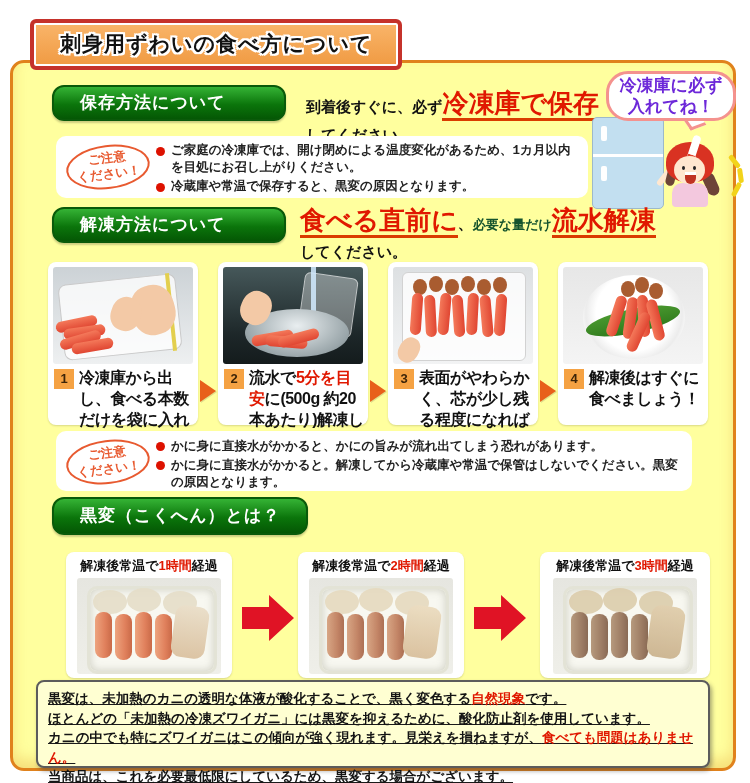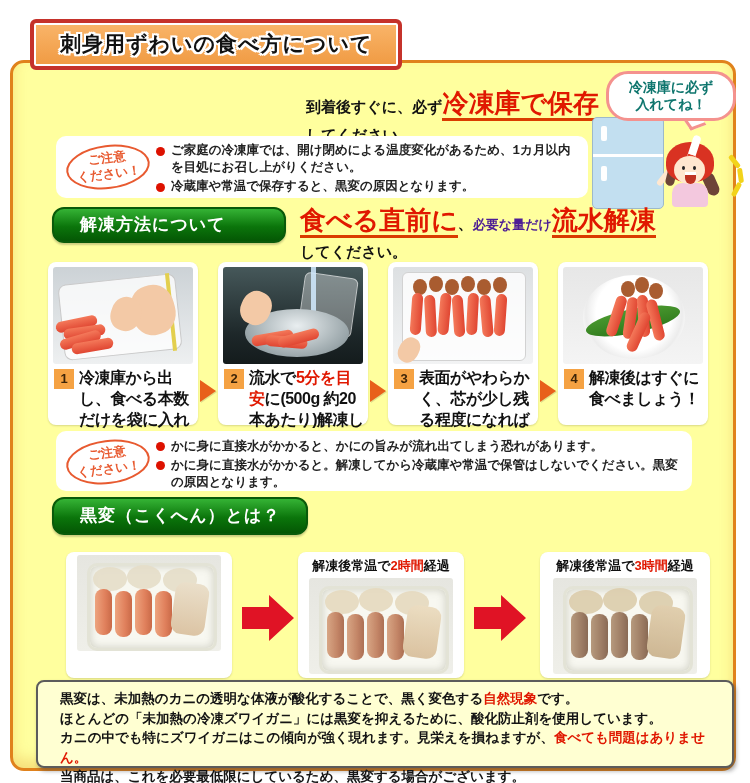--- a/index.html
+++ b/index.html
@@ -21,21 +21,21 @@
   
   .g-banner{height:32px;line-height:32px;padding-left:26px;border-radius:12px;
          background:linear-gradient(#35b335,#0b750b 55%,#045704);
          border:2px solid #0a5a0a;color:#fff;font-size:17px;letter-spacing:1px;
          box-shadow:0 2px 2px rgba(0,0,0,.2);}
 
   
   .lead-pre{font-size:15px;color:#111;}
   .lead-em{font-size:26px;color:#e01800;border-bottom:3px solid #da3c00;padding-bottom:0px;}
   .lead-sep{font-size:15px;color:#111;}
-  .lead-mid{font-size:13px;color:#4c1d95;}
+  .lead-mid{font-size:13px;color:#14532d;}
   .lead-post{font-size:15px;color:#111;margin-top:5px;}
 
   
   .note-box{background:#fff;border-radius:10px;}
   .stamp{position:absolute;left:10px;top:9px;width:80px;height:40px;border:2px solid #e85a30;
          border-radius:50%;transform:rotate(-7deg);display:flex;flex-direction:column;
          align-items:center;justify-content:center;color:#e85a30;font-size:12.5px;line-height:1.25;}
   .notes{position:absolute;left:100px;top:7px;}
   .note-row{display:flex;align-items:flex-start;margin-bottom:2px;}
   .dot{width:9px;height:9px;border-radius:50%;background:#dd1100;margin:4px 6px 0 0;flex:none;}
@@ -93,28 +93,28 @@
          background:linear-gradient(#eadfca,#dcc4a4);}
   .k2 .meat{filter:saturate(.85) brightness(.93) sepia(.25);}
   .k2 .bigpiece,.k2 .shell{filter:brightness(.95) sepia(.2);}
   .k3 .meat{filter:saturate(.62) brightness(.8) sepia(.5);}
   .k3 .bigpiece,.k3 .shell{filter:brightness(.85) sepia(.45);}
   .block-arrow{top:593px;width:52px;height:50px;background:#e01325;
          clip-path:polygon(0 28%,52% 28%,52% 4%,100% 50%,52% 96%,52% 72%,0 72%);}
 
   
   .summary{left:36px;top:680px;width:650px;height:70px;background:#ffffd2;border:2px solid #5c5c5c;
-         border-radius:8px;box-shadow:2px 3px 4px rgba(60,60,60,.45);padding:7px 22px;}
+         border-radius:8px;box-shadow:2px 3px 4px rgba(60,60,60,.45);padding:7px 10px;text-decoration:underline;}
   .sum-line{font-size:13.5px;line-height:1.45;color:#141414;}
   .sum-em{color:#e01800;}
 
   
   .bubble{left:606px;top:71px;width:124px;height:44px;background:#fff;border:3px solid #f4928e;
          border-radius:22px;display:flex;flex-direction:column;align-items:center;justify-content:center;
-         color:#0f766e;font-size:14px;line-height:1.25;z-index:3;}
+         color:#6d28d9;font-size:17px;line-height:1.25;z-index:3;}
   .bubble-tail{left:686px;top:113px;width:13px;height:13px;background:#fff;border-right:3px solid #f4928e;
          border-bottom:3px solid #f4928e;transform:rotate(55deg) skew(-15deg);z-index:2;}
   .fridge{left:592px;top:117px;width:70px;height:90px;background:#c2dff0;border:1px solid #9db9ca;
          border-radius:5px;}
   .fridge .split{position:absolute;left:0;top:36px;width:100%;height:3px;background:#fff;}
   .fridge .h1,.fridge .h2{position:absolute;left:8px;width:6px;height:15px;background:#fff;border-radius:2px;}
   .fridge .h1{top:8px}.fridge .h2{top:48px}
   .girl{left:648px;top:142px;width:100px;height:65px;}
   .girl div{position:absolute;}
   .hood{left:18px;top:0;width:48px;height:40px;background:#d93222;border-radius:50% 50% 42% 42%;}
@@ -138,20 +138,23 @@
 <body>
 
 <div class="page">
 
   <div class="abs panel"></div>
 
   <div class="abs title-banner">
     <span>刺身用ずわいの食べ方について</span>
   </div>
 
+  <div class="abs g-banner" style="left:52px;top:85px;width:204px;">
+    <span>保存方法について</span>
+  </div>
 
   <div class="abs" style="left:306px;top:86px;width:300px;">
     <span class="lead-pre">到着後すぐに、必ず</span><span class="lead-em">冷凍庫で保存</span>
     <div class="lead-post">してください。</div>
   </div>
 
   <div class="abs bubble">
     <span>冷凍庫に必ず</span>
     <span>入れてね！</span>
   </div>
@@ -300,20 +303,23 @@
         <span class="note-text">かに身に直接水がかかると。解凍してから冷蔵庫や常温で保管はしないでください。黒変の原因となります。</span>
       </div>
     </div>
   </div>
 
   <div class="abs g-banner" style="left:52px;top:497px;width:226px;height:34px;line-height:34px;">
     <span>黒変（こくへん）とは？</span>
   </div>
 
   <div class="abs k-card k1" style="left:66px;">
+    <div class="k-label">
+      <span>解凍後常温で</span><span class="k-em">1時間</span><span>経過</span>
+    </div>
     <div class="k-photo">
       <div class="tray"></div>
       <div class="shell" style="left:16px;top:12px;"></div>
       <div class="shell" style="left:50px;top:10px;"></div>
       <div class="shell" style="left:86px;top:13px;"></div>
       <div class="meat" style="left:18px;top:34px;"></div>
       <div class="meat" style="left:38px;top:36px;"></div>
       <div class="meat" style="left:58px;top:34px;"></div>
       <div class="meat" style="left:78px;top:36px;"></div>
       <div class="bigpiece" style="left:96px;top:28px;transform:rotate(8deg);"></div>

